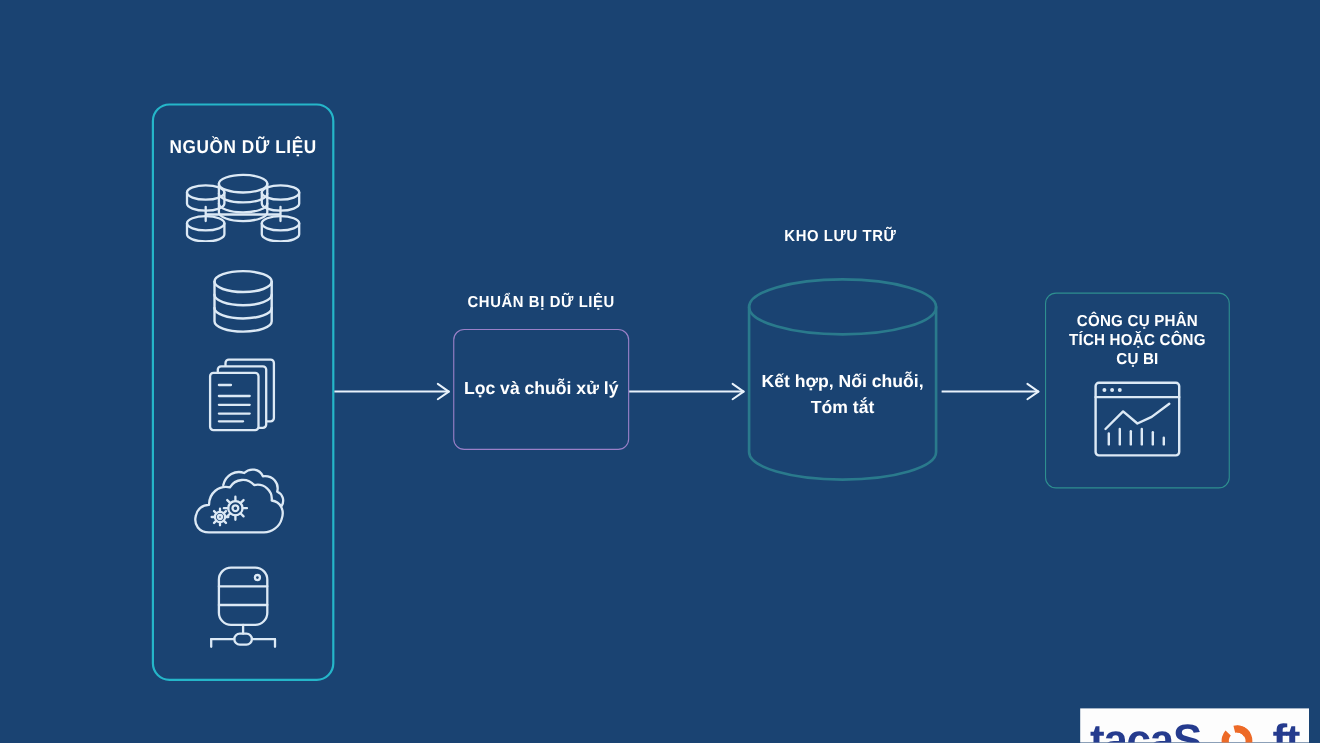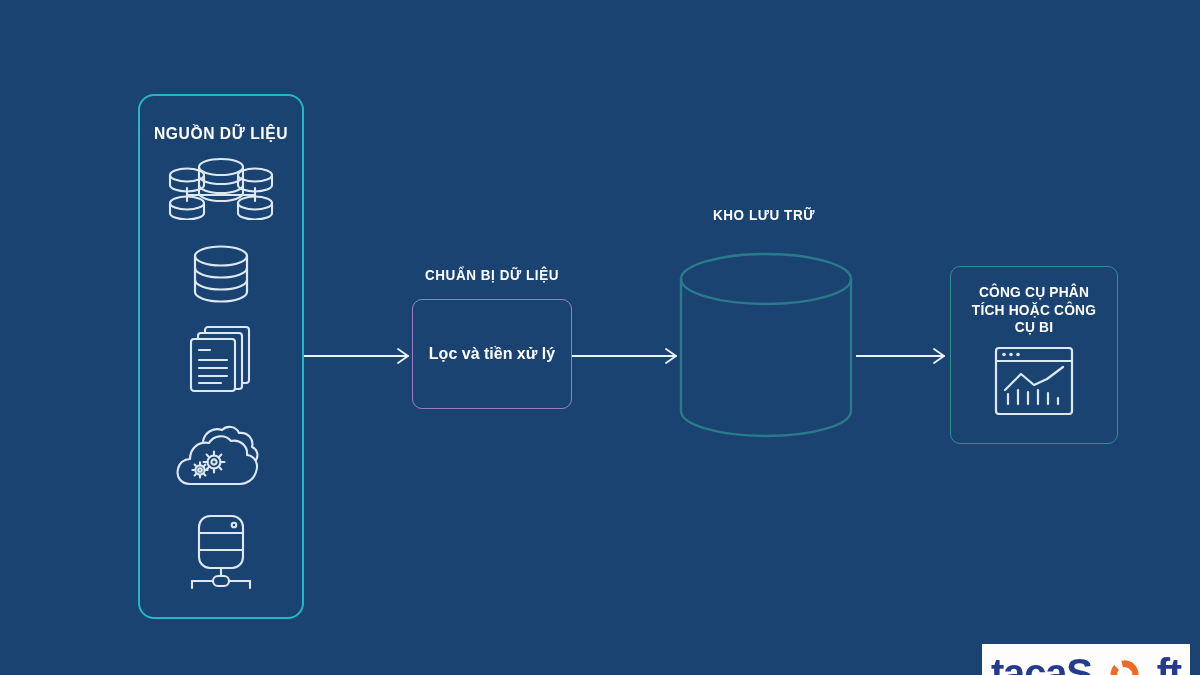--- a/index.html
+++ b/index.html
@@ -191,40 +191,44 @@
     <svg width="112" height="20" viewBox="0 0 112 20">
       <g fill="none" stroke="#e8f2fb" stroke-width="1.8" stroke-linecap="round" stroke-linejoin="round">
         <path d="M0 10 L104 10"></path>
         <path d="M94 3 L104 10 L94 17"></path>
       </g>
     </svg>
   </div>
 
   <div class="abs" id="prep-label">CHUẨN BỊ DỮ LIỆU</div>
   <div class="abs" id="prep-box">
-    <span id="prep-box-text">Lọc và tiền xử lý</span>
+    <span id="prep-box-text">Lọc và chuỗi xử lý</span>
   </div>
 
   <div class="arrow" style="left:572px; top:310px; width:112px;">
     <svg width="112" height="20" viewBox="0 0 112 20">
       <g fill="none" stroke="#e8f2fb" stroke-width="1.8" stroke-linecap="round" stroke-linejoin="round">
         <path d="M0 10 L104 10"></path>
         <path d="M94 3 L104 10 L94 17"></path>
       </g>
     </svg>
   </div>
 
   <div class="abs" id="warehouse-label">KHO LƯU TRỮ</div>
   <div class="abs" id="warehouse-cyl">
     <svg width="176" height="188" viewBox="0 0 176 188">
       <g fill="none" stroke="#2a7a8c" stroke-width="2.4" stroke-linecap="round" stroke-linejoin="round">
         <ellipse cx="88" cy="28" rx="85" ry="25"></ellipse>
         <path d="M3 28 L3 160 C3 173.8 41 185 88 185 C135 185 173 173.8 173 160 L173 28"></path>
       </g>
     </svg>
+  </div>
+  <div class="abs" id="warehouse-text">
+    <div>Kết hợp, Nối chuỗi,</div>
+    <div>Tóm tắt</div>
   </div>
 
   <div class="arrow" style="left:856px; top:310px; width:96px;">
     <svg width="96" height="20" viewBox="0 0 96 20">
       <g fill="none" stroke="#e8f2fb" stroke-width="1.8" stroke-linecap="round" stroke-linejoin="round">
         <path d="M0 10 L88 10"></path>
         <path d="M78 3 L88 10 L78 17"></path>
       </g>
     </svg>
   </div>

